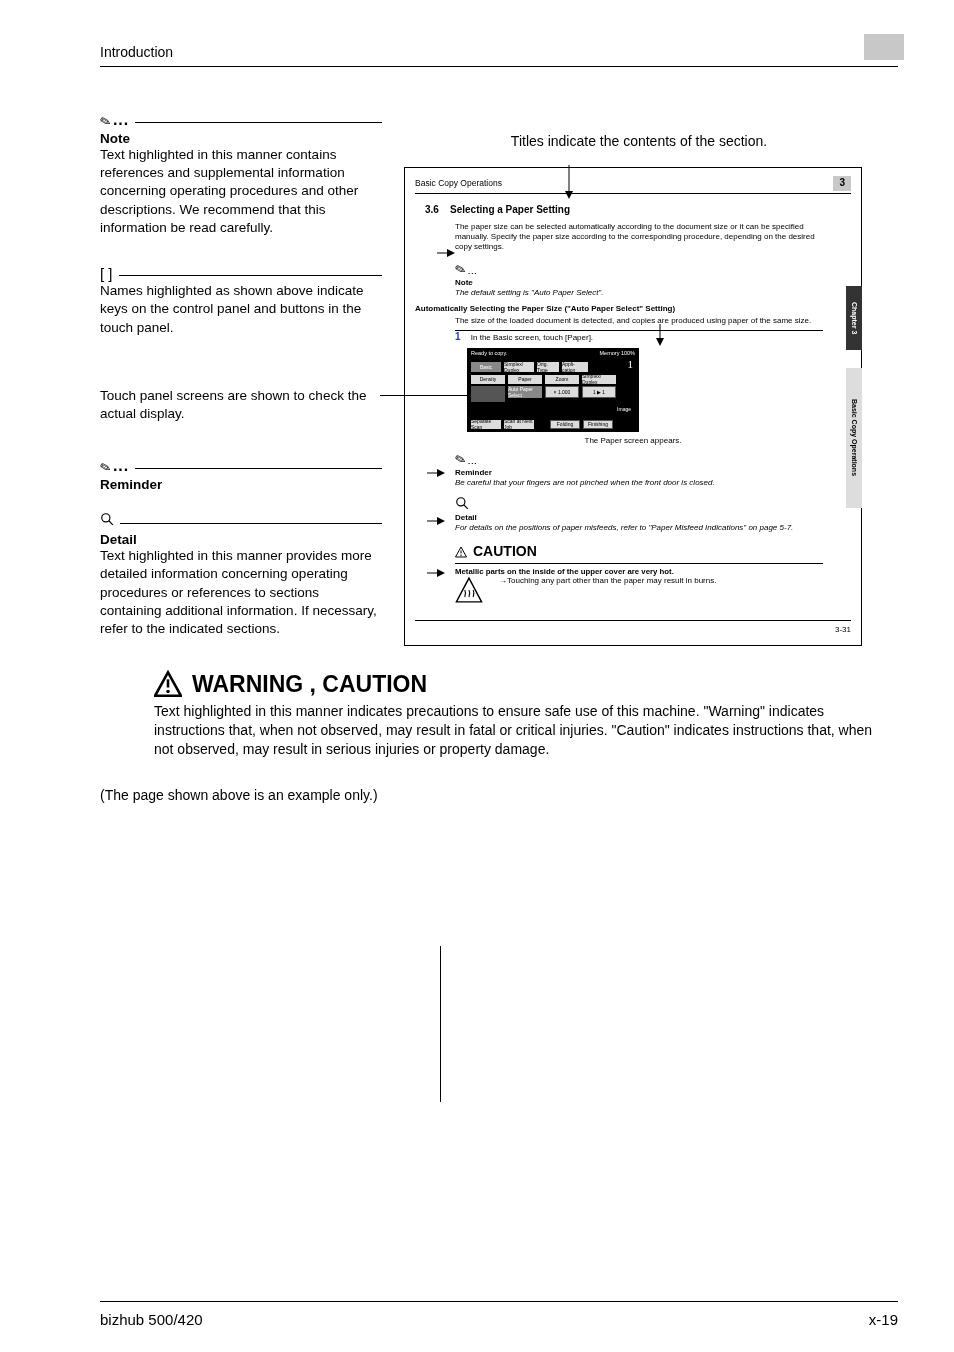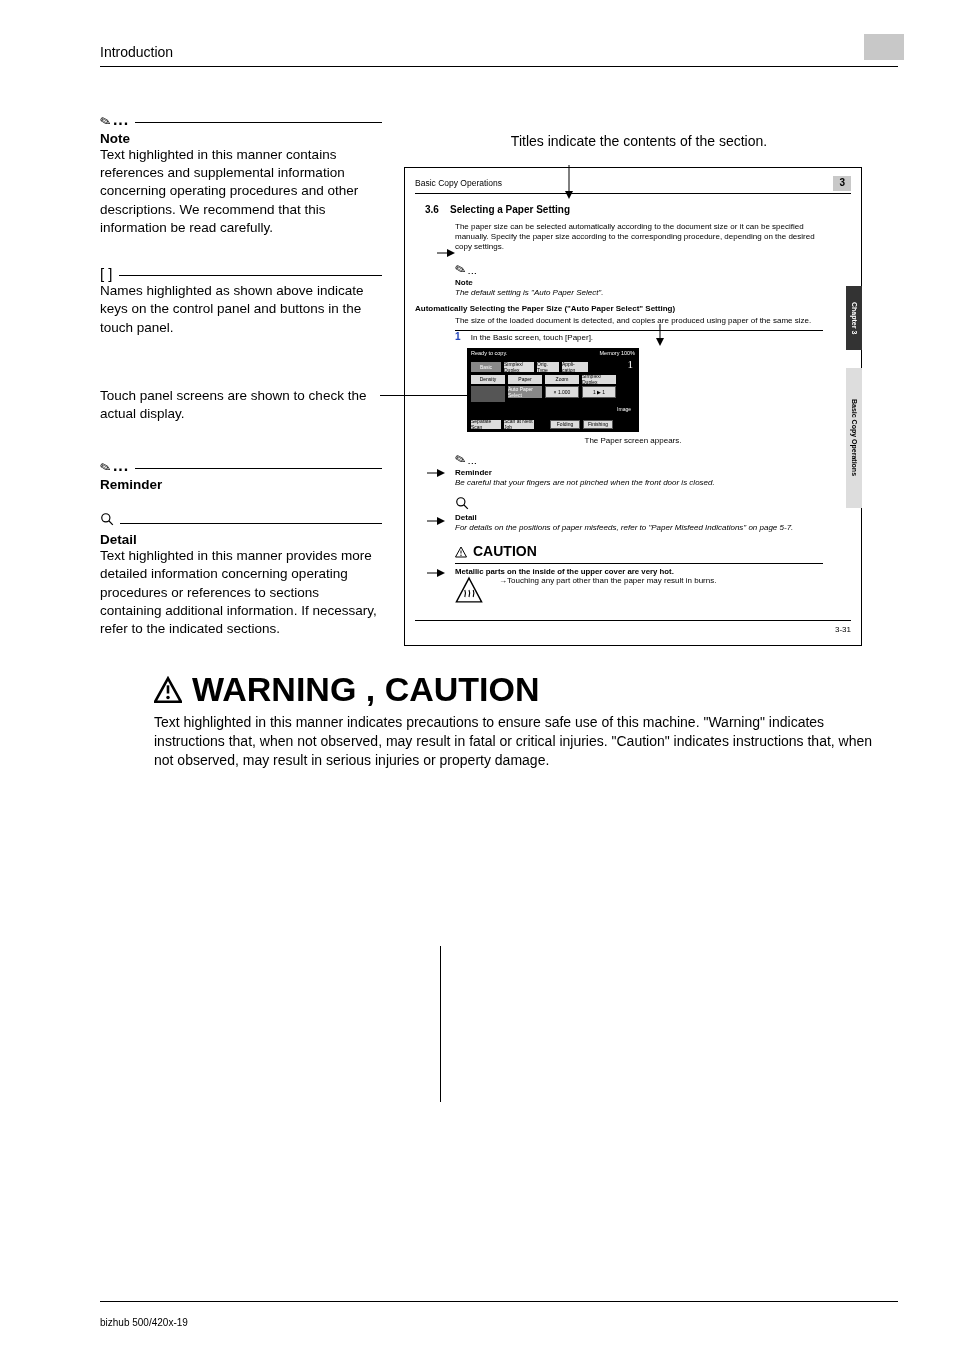--- a/index.html
+++ b/index.html
@@ -41,25 +41,25 @@
   .doc-footer { text-align: right; border-top: 0.8px solid #000; margin-top: 16px; padding-top: 4px; font-size: 8px; }
   .lc-block { margin-bottom: 20px; position: relative; }
   .lc-icon-row { display: flex; align-items: flex-end; }
   .lc-rule { flex: 1; border-bottom: 0.8px solid #000; height: 1px; margin-bottom: 6px; margin-left: 6px; }
   .lc-head { font-weight: bold; font-size: 13.5px; margin-top: 2px; }
   .lc-body { font-size: 13.5px; line-height: 1.35; }
   .bracket { font-size: 15px; }
   .warn-sec { margin-top: 12px; margin-left: 98px; margin-right: 6px; }
   .warn-title-row { display: flex; align-items: center; gap: 10px; }
   .warn-title-row svg { width: 28px; height: 28px; }
-  .warn-title { font-size: 34px; font-weight: bold; }
+  .warn-title { font-size: 23px; font-weight: bold; }
   .warn-body { font-size: 14px; line-height: 1.35; margin-top: 4px; }
   .example-note { font-size: 14px; margin-top: 28px; margin-left: 44px; }
   .footer-rule { border-top: 1px solid #000; margin: 0 0 6px 44px; position: absolute; bottom: 44px; left: 56px; right: 56px; }
-  .footer-row { position: absolute; bottom: 24px; left: 100px; right: 56px; display: flex; justify-content: flex-start; font-size: 10px; }
+  .footer-row { position: absolute; bottom: 24px; left: 100px; right: 56px; display: flex; justify-content: space-between; font-size: 15px; }
   .arrow-line { position: absolute; background: #000; }
   svg.arrow { position: absolute; overflow: visible; }
 </style>
 </head>
 <body>
 
 <div class="page">
 
   <div class="header-row">
     <div class="header-title">Introduction</div>
@@ -270,19 +270,20 @@
       <svg viewBox="0 0 24 24">
           <polygon points="12,2 23,22 1,22" fill="none" stroke="#000" stroke-width="2.2"></polygon>
           <line x1="12" y1="8" x2="12" y2="15" stroke="#000" stroke-width="2.2"></line>
           <circle cx="12" cy="18.5" r="1.5" fill="#000"></circle>
         </svg>
       <span class="warn-title">WARNING , CAUTION</span>
     </div>
     <div class="warn-body">Text highlighted in this manner indicates precautions to ensure safe use of this machine. "Warning" indicates instructions that, when not observed, may result in fatal or critical injuries. "Caution" indicates instructions that, when not observed, may result in serious injuries or property damage.</div>
   </div>
 
+  <div class="example-note">(The page shown above is an example only.)</div>
 
   <div class="footer-rule"></div>
   <div class="footer-row">
     <span>bizhub 500/420</span>
     <span>x-19</span>
   </div>
 </div>
 
 </body></html>

